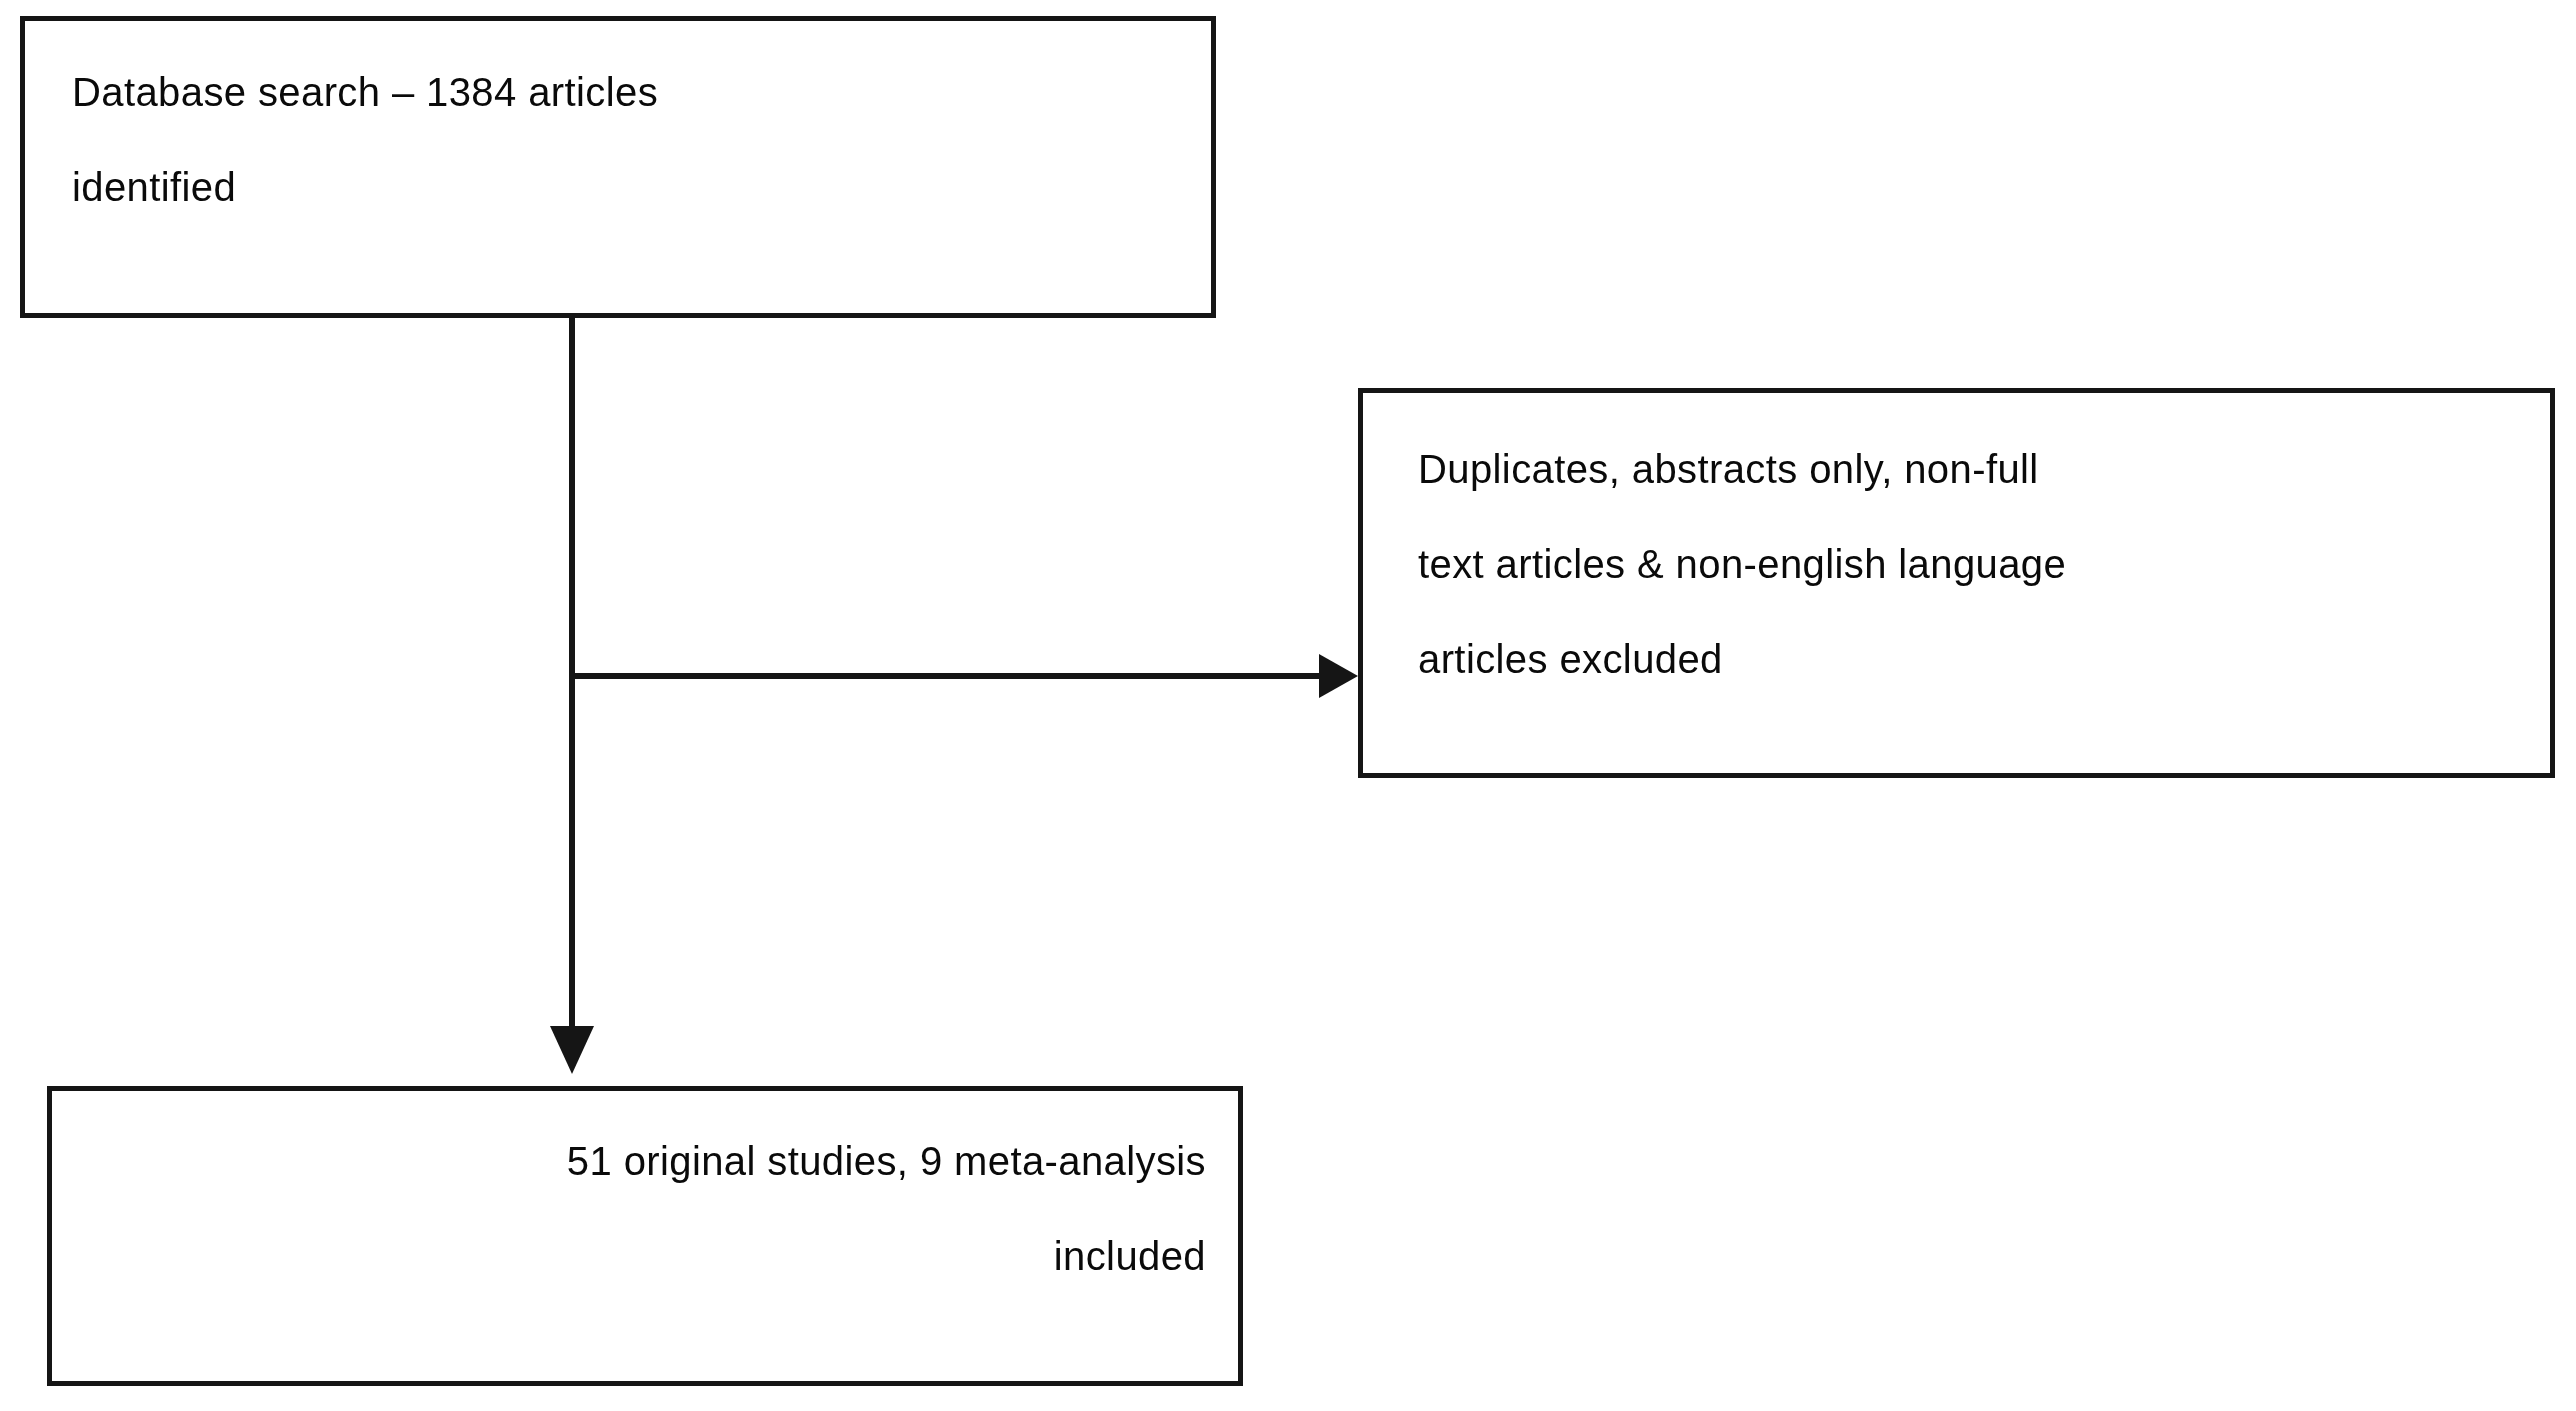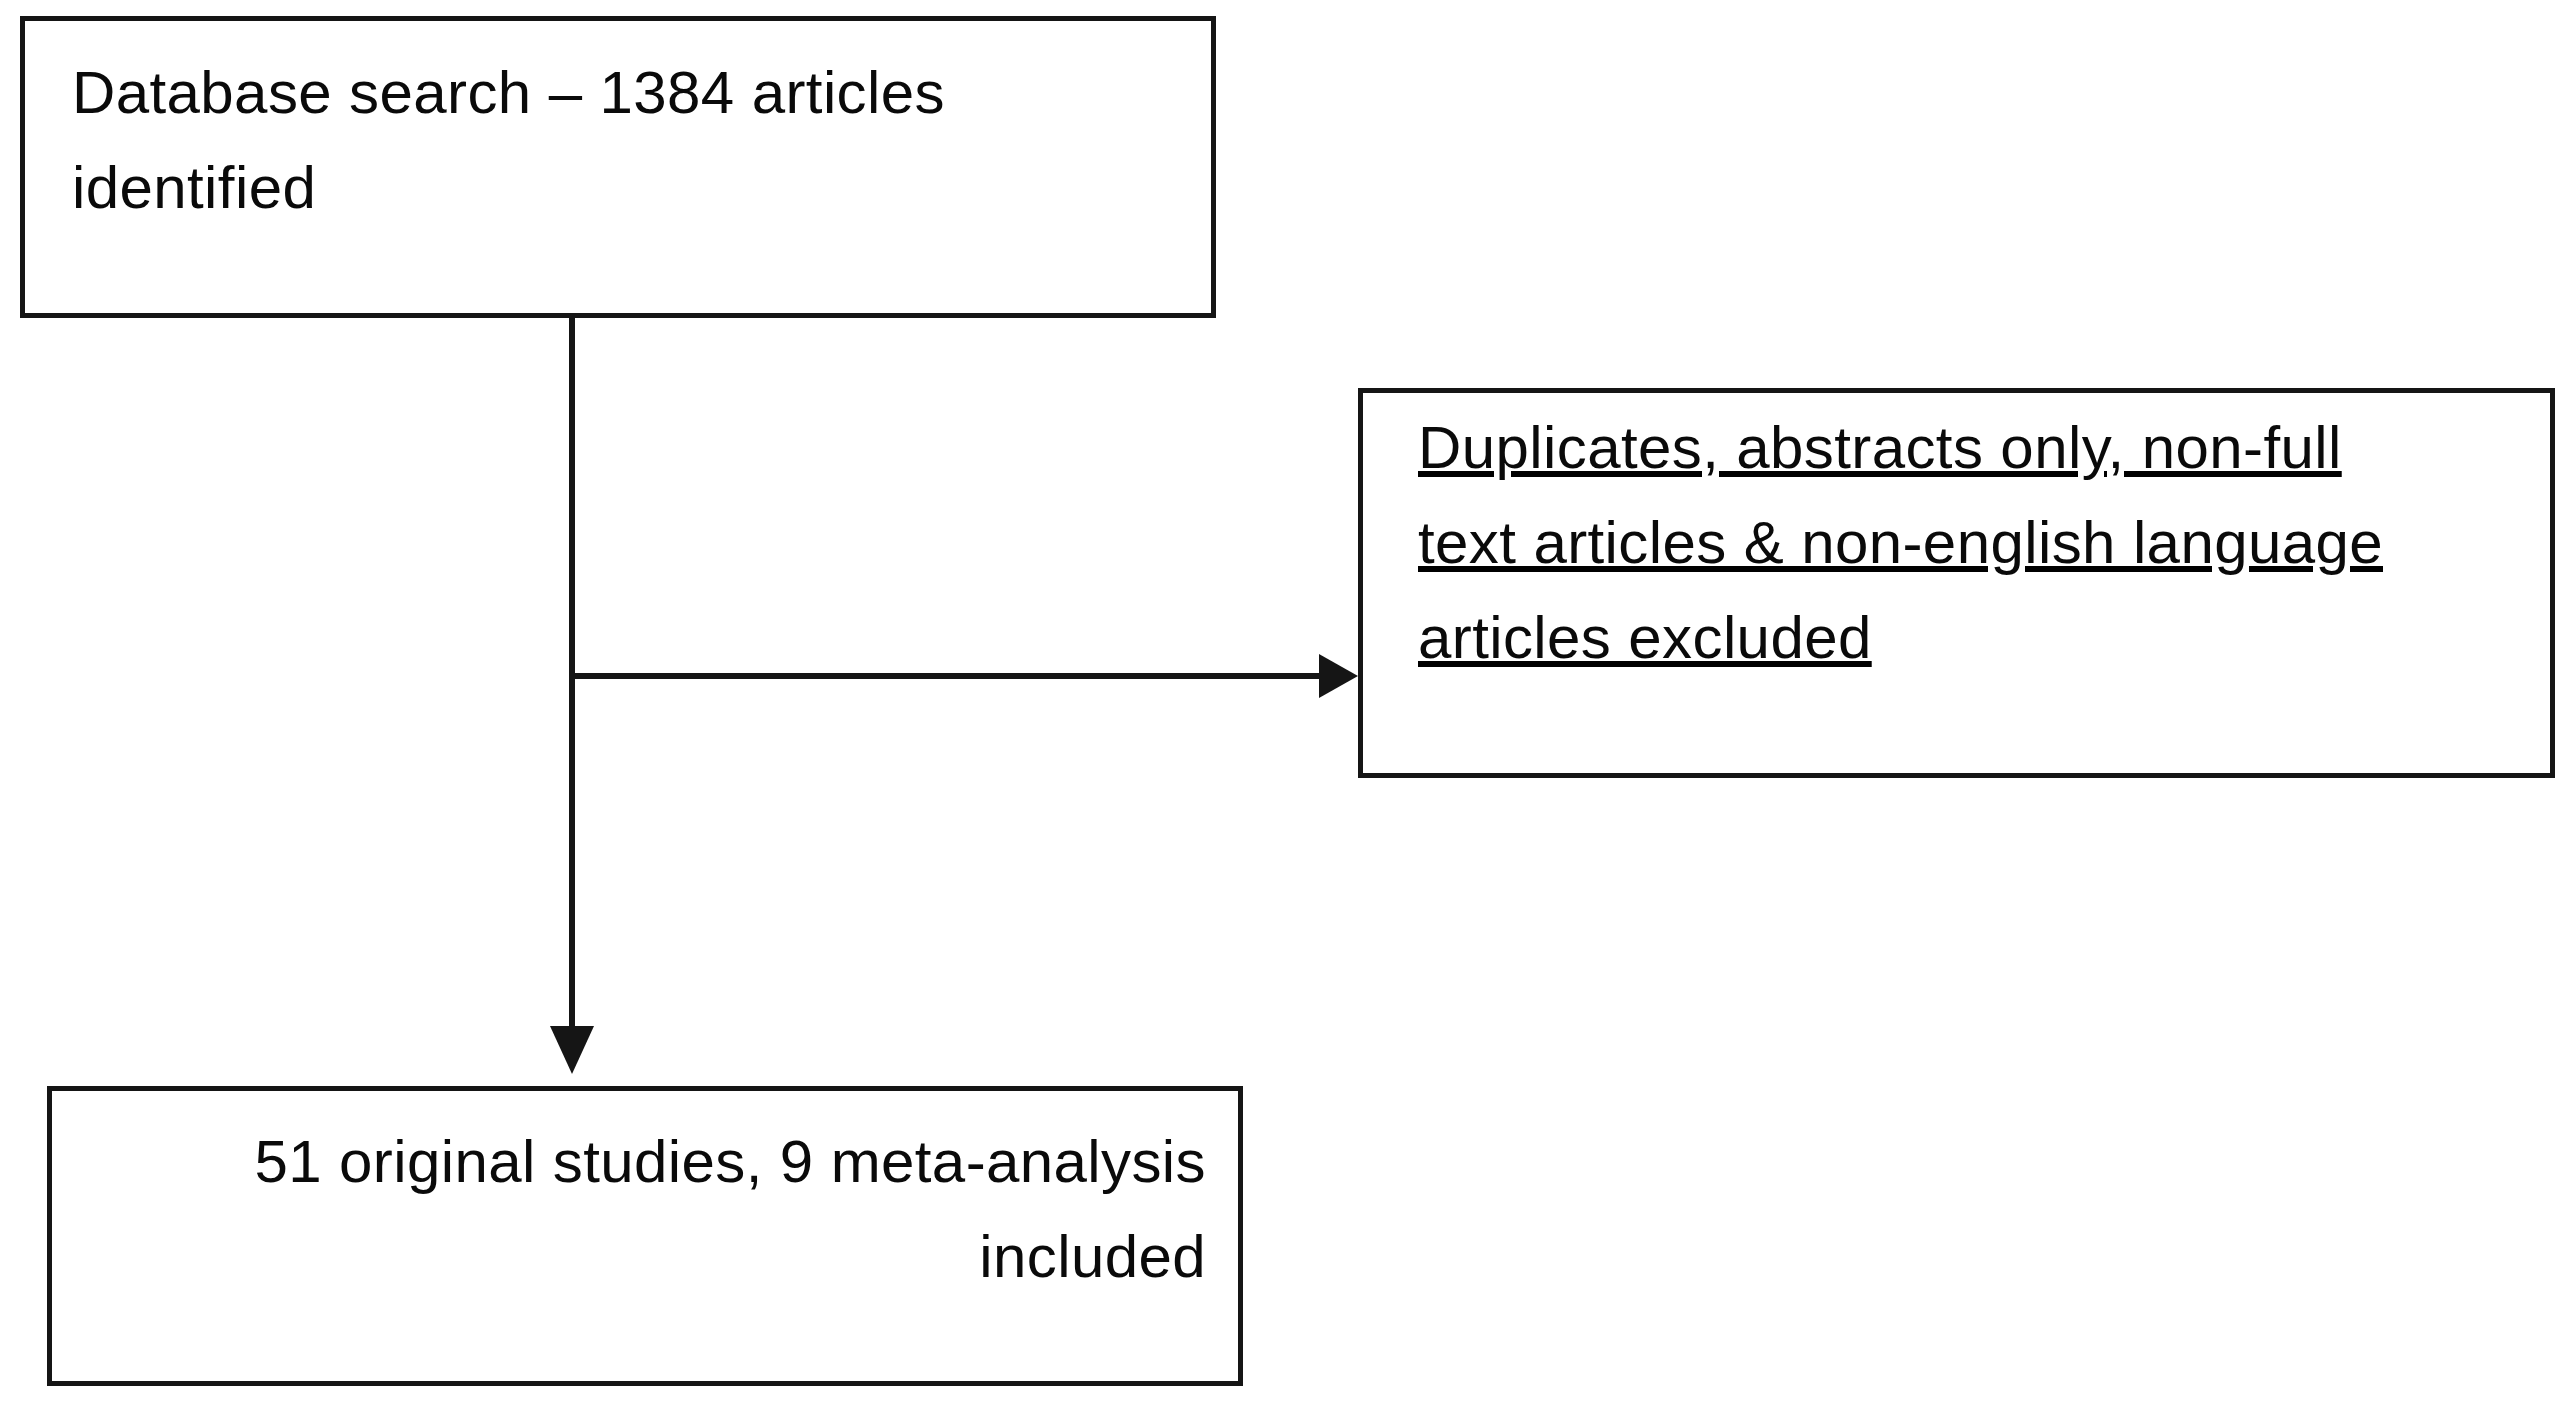--- a/index.html
+++ b/index.html
@@ -18,36 +18,35 @@
   }
   .node {
     position: absolute;
     box-sizing: border-box;
     border: 5.6px solid #151515;
     background: #ffffff;
   }
   .node-text {
     display: block;
     white-space: pre-line;
-    font-size: 60px;
+    font-size: 40px;
     line-height: 95px;
     color: #0a0a0a;
     letter-spacing: 0.4px;
   }
   
   #node-database-search {
     left: 20px; top: 16px;
     width: 1196px; height: 302px;
     padding: 24px 32px 0 47px;
   }
   #node-excluded {
     left: 1358px; top: 388px;
     width: 1197px; height: 390px;
-    padding: 7px 24px 0 55px;
-    text-decoration: underline;
+    padding: 29px 24px 0 55px;
   }
   #node-included {
     left: 47px; top: 1086px;
     width: 1196px; height: 300px;
     padding: 22.5px 32px 0 44px;
     text-align: right;
   }
   
   .shaft-v {
     position: absolute;

